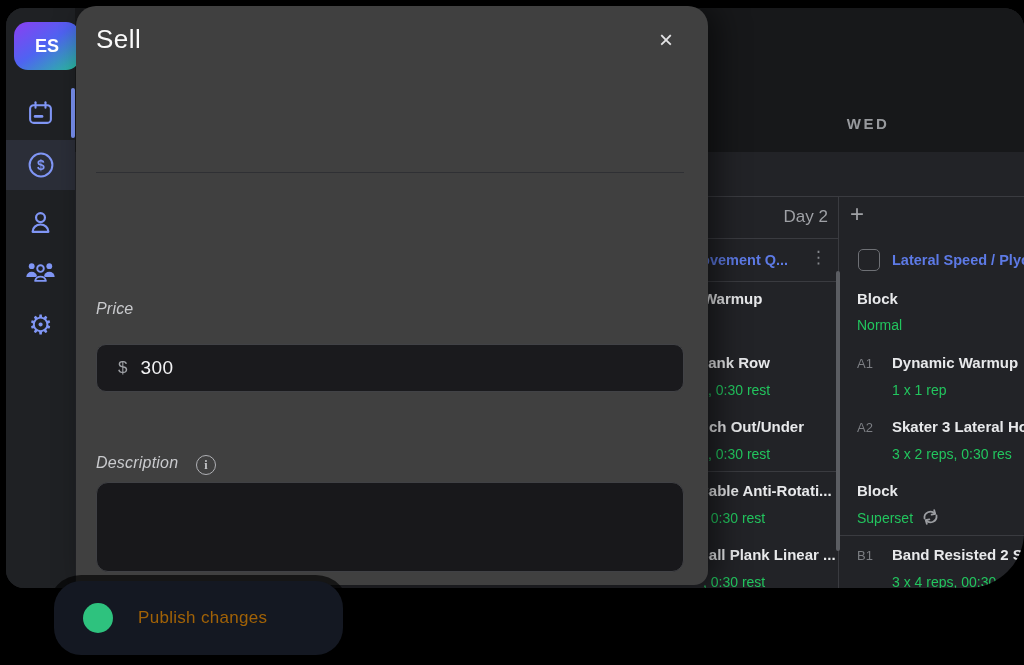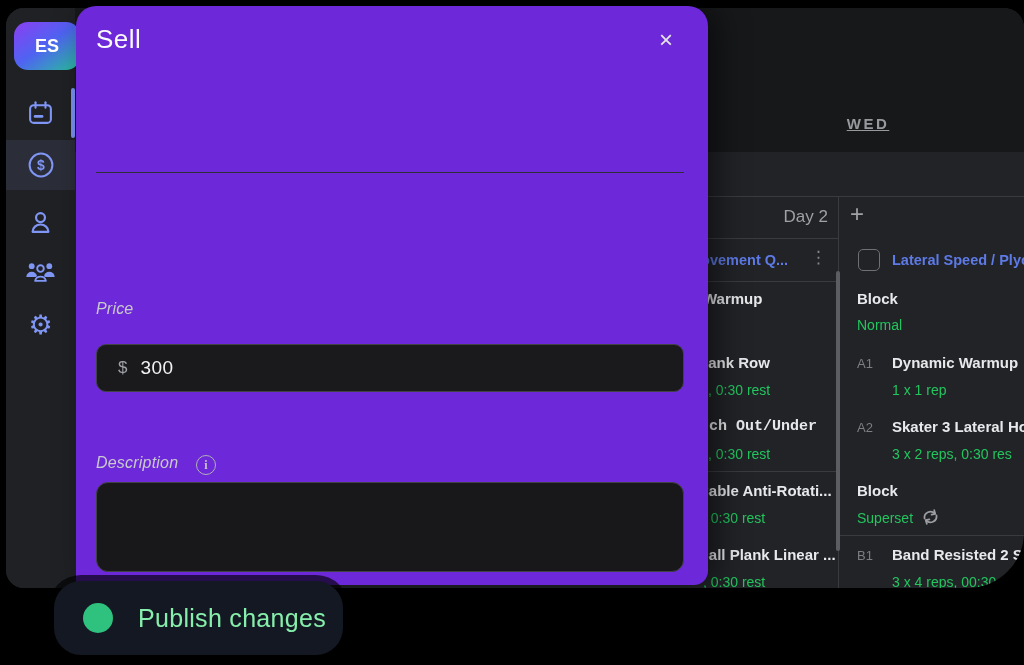--- a/index.html
+++ b/index.html
@@ -4,21 +4,21 @@
 <style>
   html,body{margin:0;padding:0;background:#000;}
   *{box-sizing:border-box;font-family:"Liberation Sans",sans-serif;}
   .stage{position:relative;width:1024px;height:665px;background:#000;overflow:hidden;}
 
   
   .window{position:absolute;left:6px;top:8px;width:1018px;height:580px;
     background:#222327;border-radius:18px 20px 56px 18px;overflow:hidden;}
   .band{position:absolute;left:0;top:0;width:100%;height:144px;background:#17181a;}
   .wed{position:absolute;left:792px;top:107px;width:140px;text-align:center;
-    font-size:15px;font-weight:700;letter-spacing:2.5px;color:#97999d;text-decoration:underline;}
+    font-size:15px;font-weight:700;letter-spacing:2.5px;color:#97999d;}
   .gridline{position:absolute;background:#3a3b40;}
   .scroll-thumb{position:absolute;left:830px;top:263px;width:4px;height:280px;border-radius:2px;background:#5b5d62;}
   .day-label{position:absolute;left:702px;top:199px;width:120px;text-align:right;
     font-size:17px;color:#9fa1a6;}
   .plus-btn{position:absolute;left:836px;top:192px;width:30px;height:30px;
     font-size:24px;font-weight:300;color:#a0a2a6;text-align:center;line-height:28px;cursor:pointer;}
   .wlink{position:absolute;font-size:14.5px;font-weight:600;color:#5d7ae6;white-space:nowrap;}
   .dots{position:absolute;left:804px;top:240px;font-size:17px;color:#85878c;line-height:20px;cursor:pointer;}
   .cell-check{position:absolute;left:852px;top:241px;width:22px;height:22px;
     border:1.5px solid #6e7075;border-radius:5px;background:transparent;cursor:pointer;}
@@ -35,21 +35,21 @@
     color:#fff;font-size:18px;font-weight:600;display:flex;align-items:center;justify-content:center;cursor:pointer;}
   .side-item{position:absolute;left:0;width:69px;height:50px;display:flex;
     align-items:center;justify-content:center;cursor:pointer;}
   .side-item.active{background:#2b2e38;}
   .route-indicator{position:absolute;left:65px;top:80px;width:4px;height:50px;
     border-radius:3px;background:#7b93f5;}
   .glyph-gear{font-size:27px;color:#8096f5;line-height:1;}
 
   
   .modal{position:absolute;left:76px;top:6px;width:632px;height:579px;
-    background:#6d28d9;border-radius:20px 20px 14px 0;
+    background:#404040;border-radius:20px 20px 14px 0;
     box-shadow:10px 0 30px rgba(0,0,0,.5);}
   .modal-title{position:absolute;left:20px;top:18px;font-size:26px;font-weight:500;
     letter-spacing:.5px;color:#fafafa;}
   .close-btn{position:absolute;left:572px;top:16px;width:36px;height:36px;border:none;
     background:transparent;color:#e4e4e6;font-size:24px;font-weight:300;line-height:36px;
     text-align:center;cursor:pointer;padding:0;}
   .checkrow{position:absolute;left:20px;display:flex;align-items:center;gap:15px;cursor:pointer;}
   .cb{width:26px;height:26px;border-radius:7px;flex:0 0 26px;position:relative;}
   .cb.checked{background:#6f88f1;}
   .cb.unchecked{background:transparent;border:1.5px solid #737478;}
@@ -68,21 +68,21 @@
     font-family:"Liberation Serif",serif;text-align:center;line-height:18px;cursor:pointer;}
   .desc-area{position:absolute;left:20px;top:476px;width:588px;height:90px;resize:none;
     border:1px solid #404145;border-radius:12px;background:#18181b;outline:none;
     color:#e8e8ea;font-size:15px;padding:12px 14px;}
 
   
   .pill{position:absolute;left:54px;top:581px;width:289px;height:74px;border-radius:27px;
     background:#141822;display:flex;align-items:center;cursor:pointer;
     box-shadow:0 0 0 6px rgba(0,0,0,.65);}
   .pill-dot{width:30px;height:30px;border-radius:50%;background:#2ec27e;margin-left:29px;}
-  .pill-label{margin-left:25px;font-size:25px;font-weight:500;color:#86efac;letter-spacing:.3px;}
+  .pill-label{margin-left:25px;font-size:17px;font-weight:500;color:#a16207;letter-spacing:.3px;}
 </style>
 </head>
 <body>
 
 <div class="stage">
 
   <div class="window">
     <div class="band"></div>
     <span class="wed">WED</span>
 
@@ -99,21 +99,21 @@
 
     <span class="wlink" style="left:683px;top:244px;">Movement Q...</span>
     <span class="dots">⋮</span>
     <div class="cell-check"></div>
     <span class="wlink" style="left:886px;top:244px;">Lateral Speed / Plyo</span>
 
     <div id="left-rows">
         <div class="row-name" style="left: 697px; top: 282px;">Warmup</div>
         <div class="row-name" style="left: 688px; top: 346px;">Plank Row</div>
         <div class="row-sub" style="left: 702px; top: 374px;">,  0:30 rest</div>
-        <div class="row-name" style="left: 703px; top: 410px; font-family: Liberation Mono, monospace;">ch Out/Under</div>
+        <div class="row-name" style="left: 703px; top: 410px;">ch Out/Under</div>
         <div class="row-sub" style="left: 702px; top: 438px;">,  0:30 rest</div>
         <div class="row-name" style="left: 692px; top: 474px;">Cable Anti-Rotati...</div>
         <div class="row-sub" style="left: 697px; top: 502px;">,  0:30 rest</div>
         <div class="row-name" style="left: 692px; top: 538px;">Ball Plank Linear ...</div>
         <div class="row-sub" style="left: 697px; top: 566px;">,  0:30 rest</div>
       </div>
     <div id="right-rows">
         <div class="row-name" style="left: 851px; top: 282px;">Block</div>
         <div class="row-sub" style="left: 851px; top: 309px;">Normal</div>
         <div class="row-marker" style="left: 851px; top: 348px;">A1</div>

